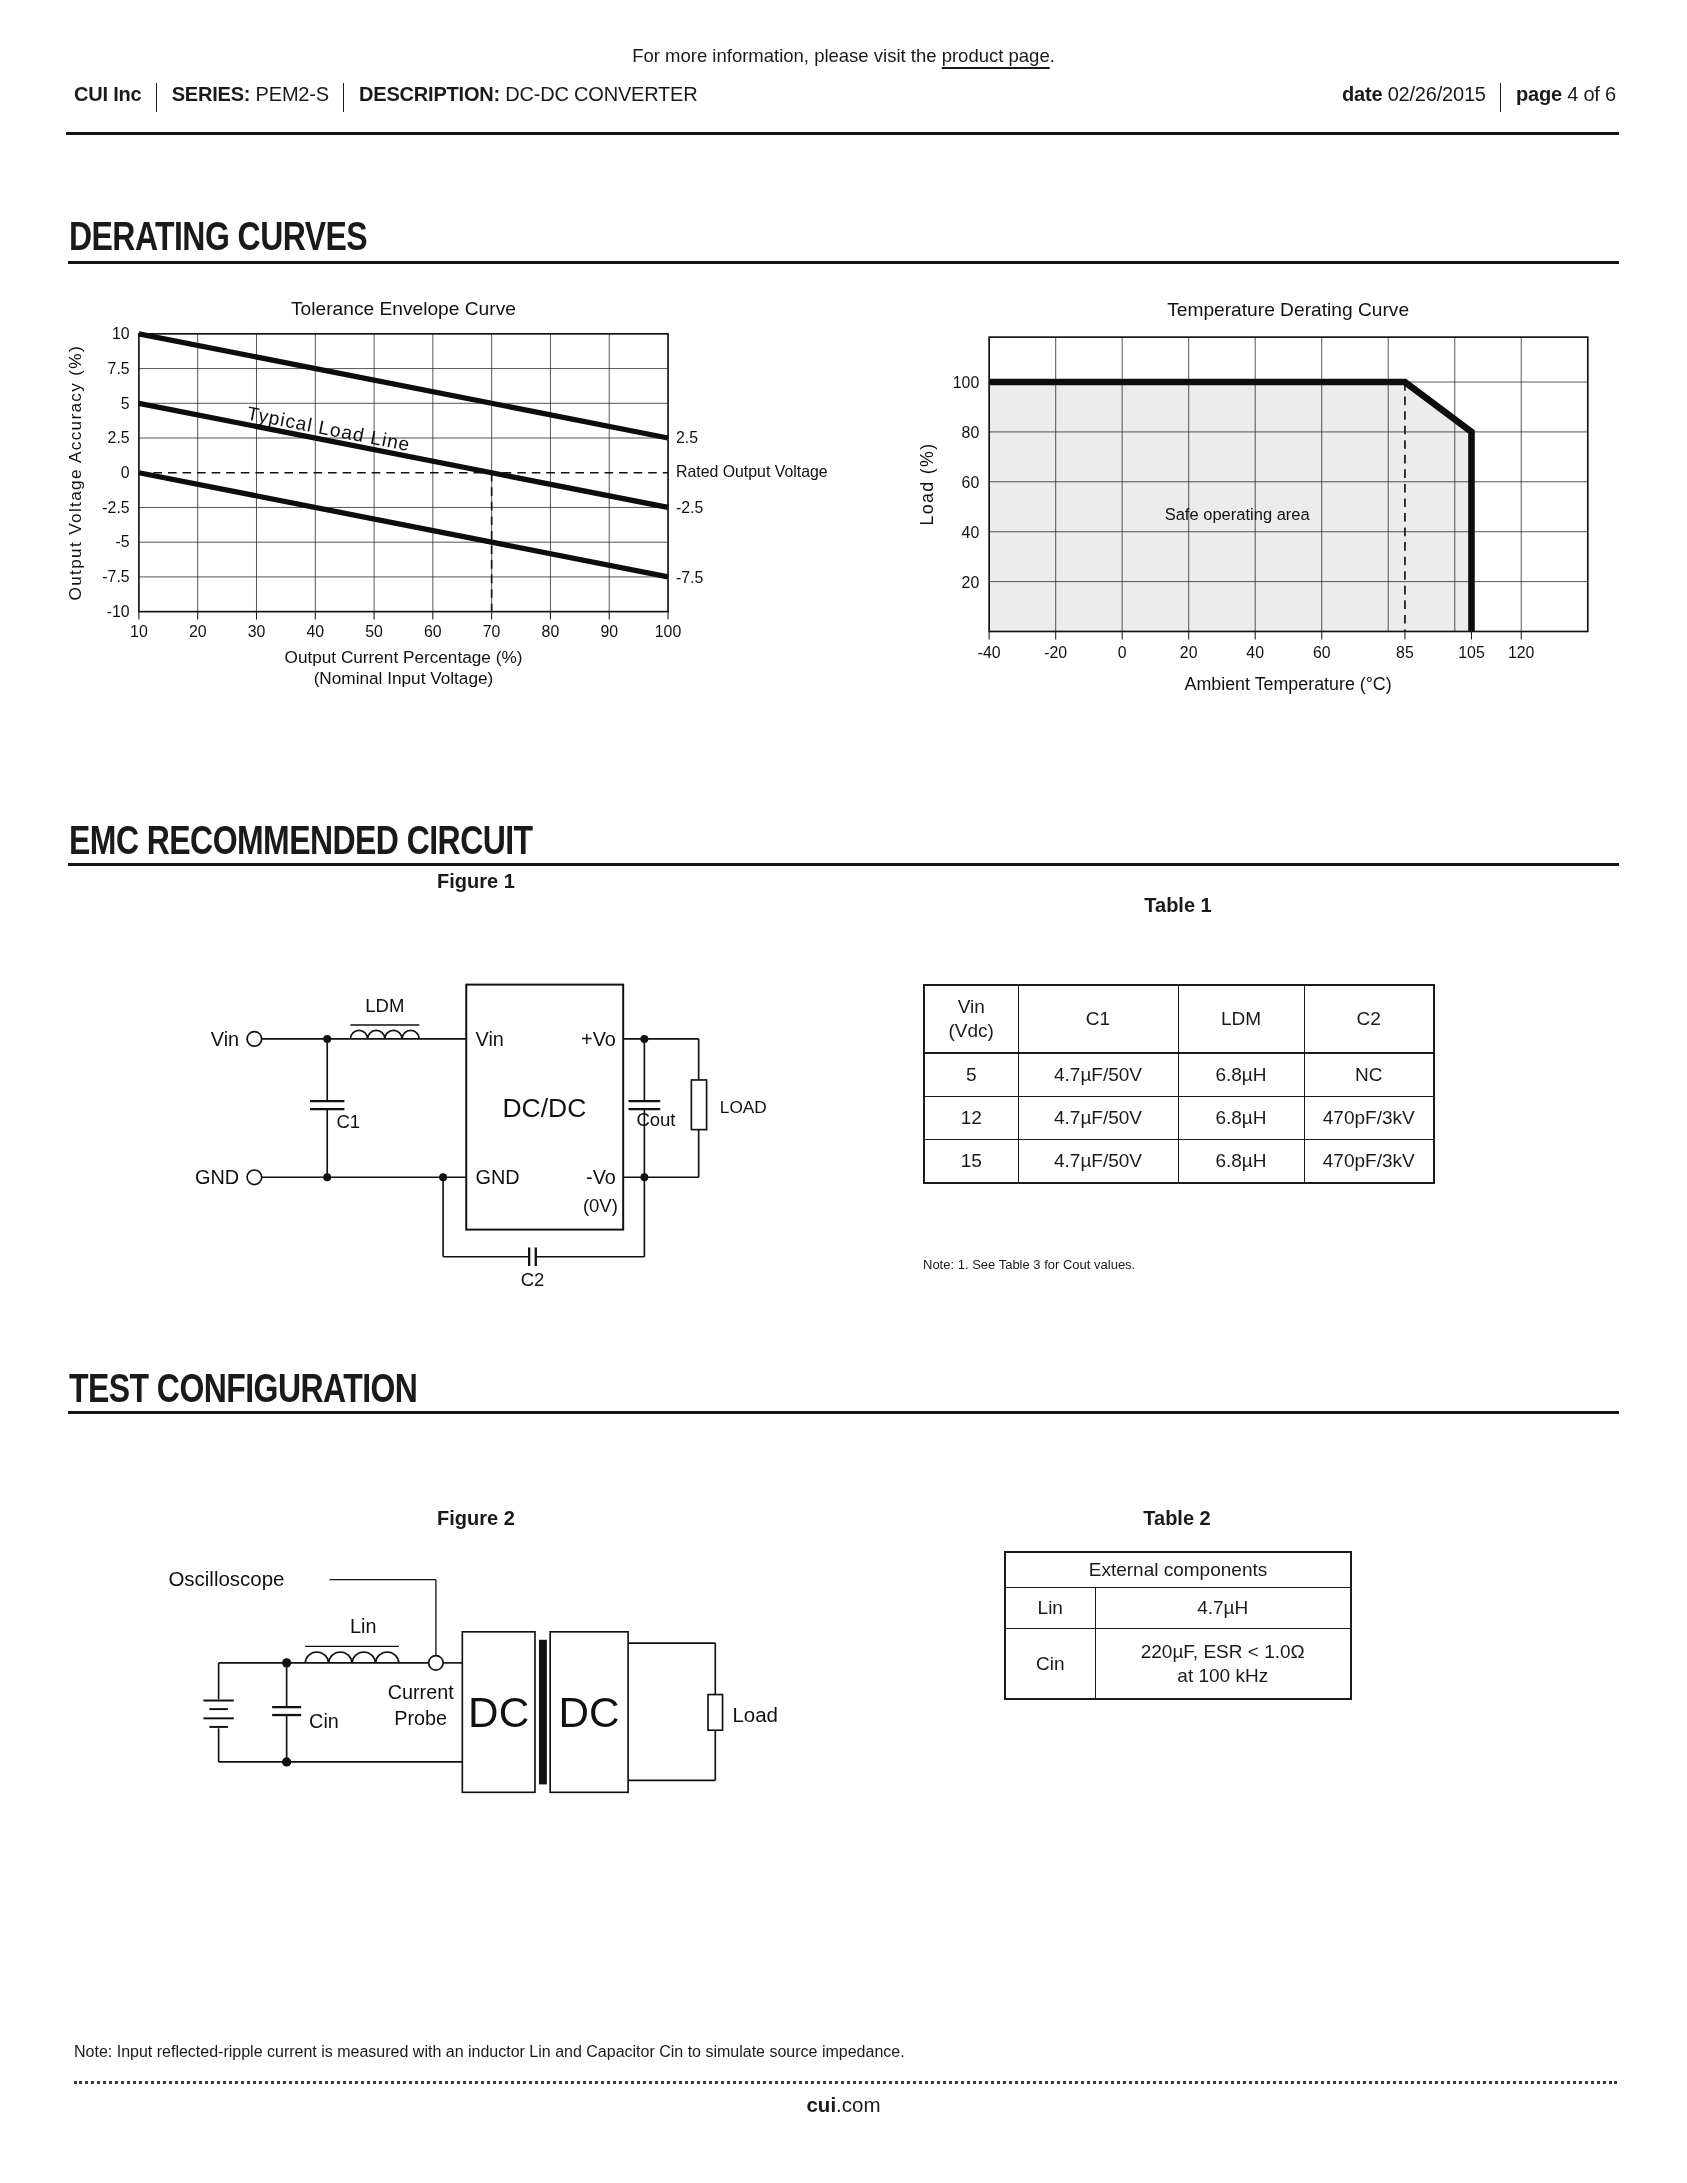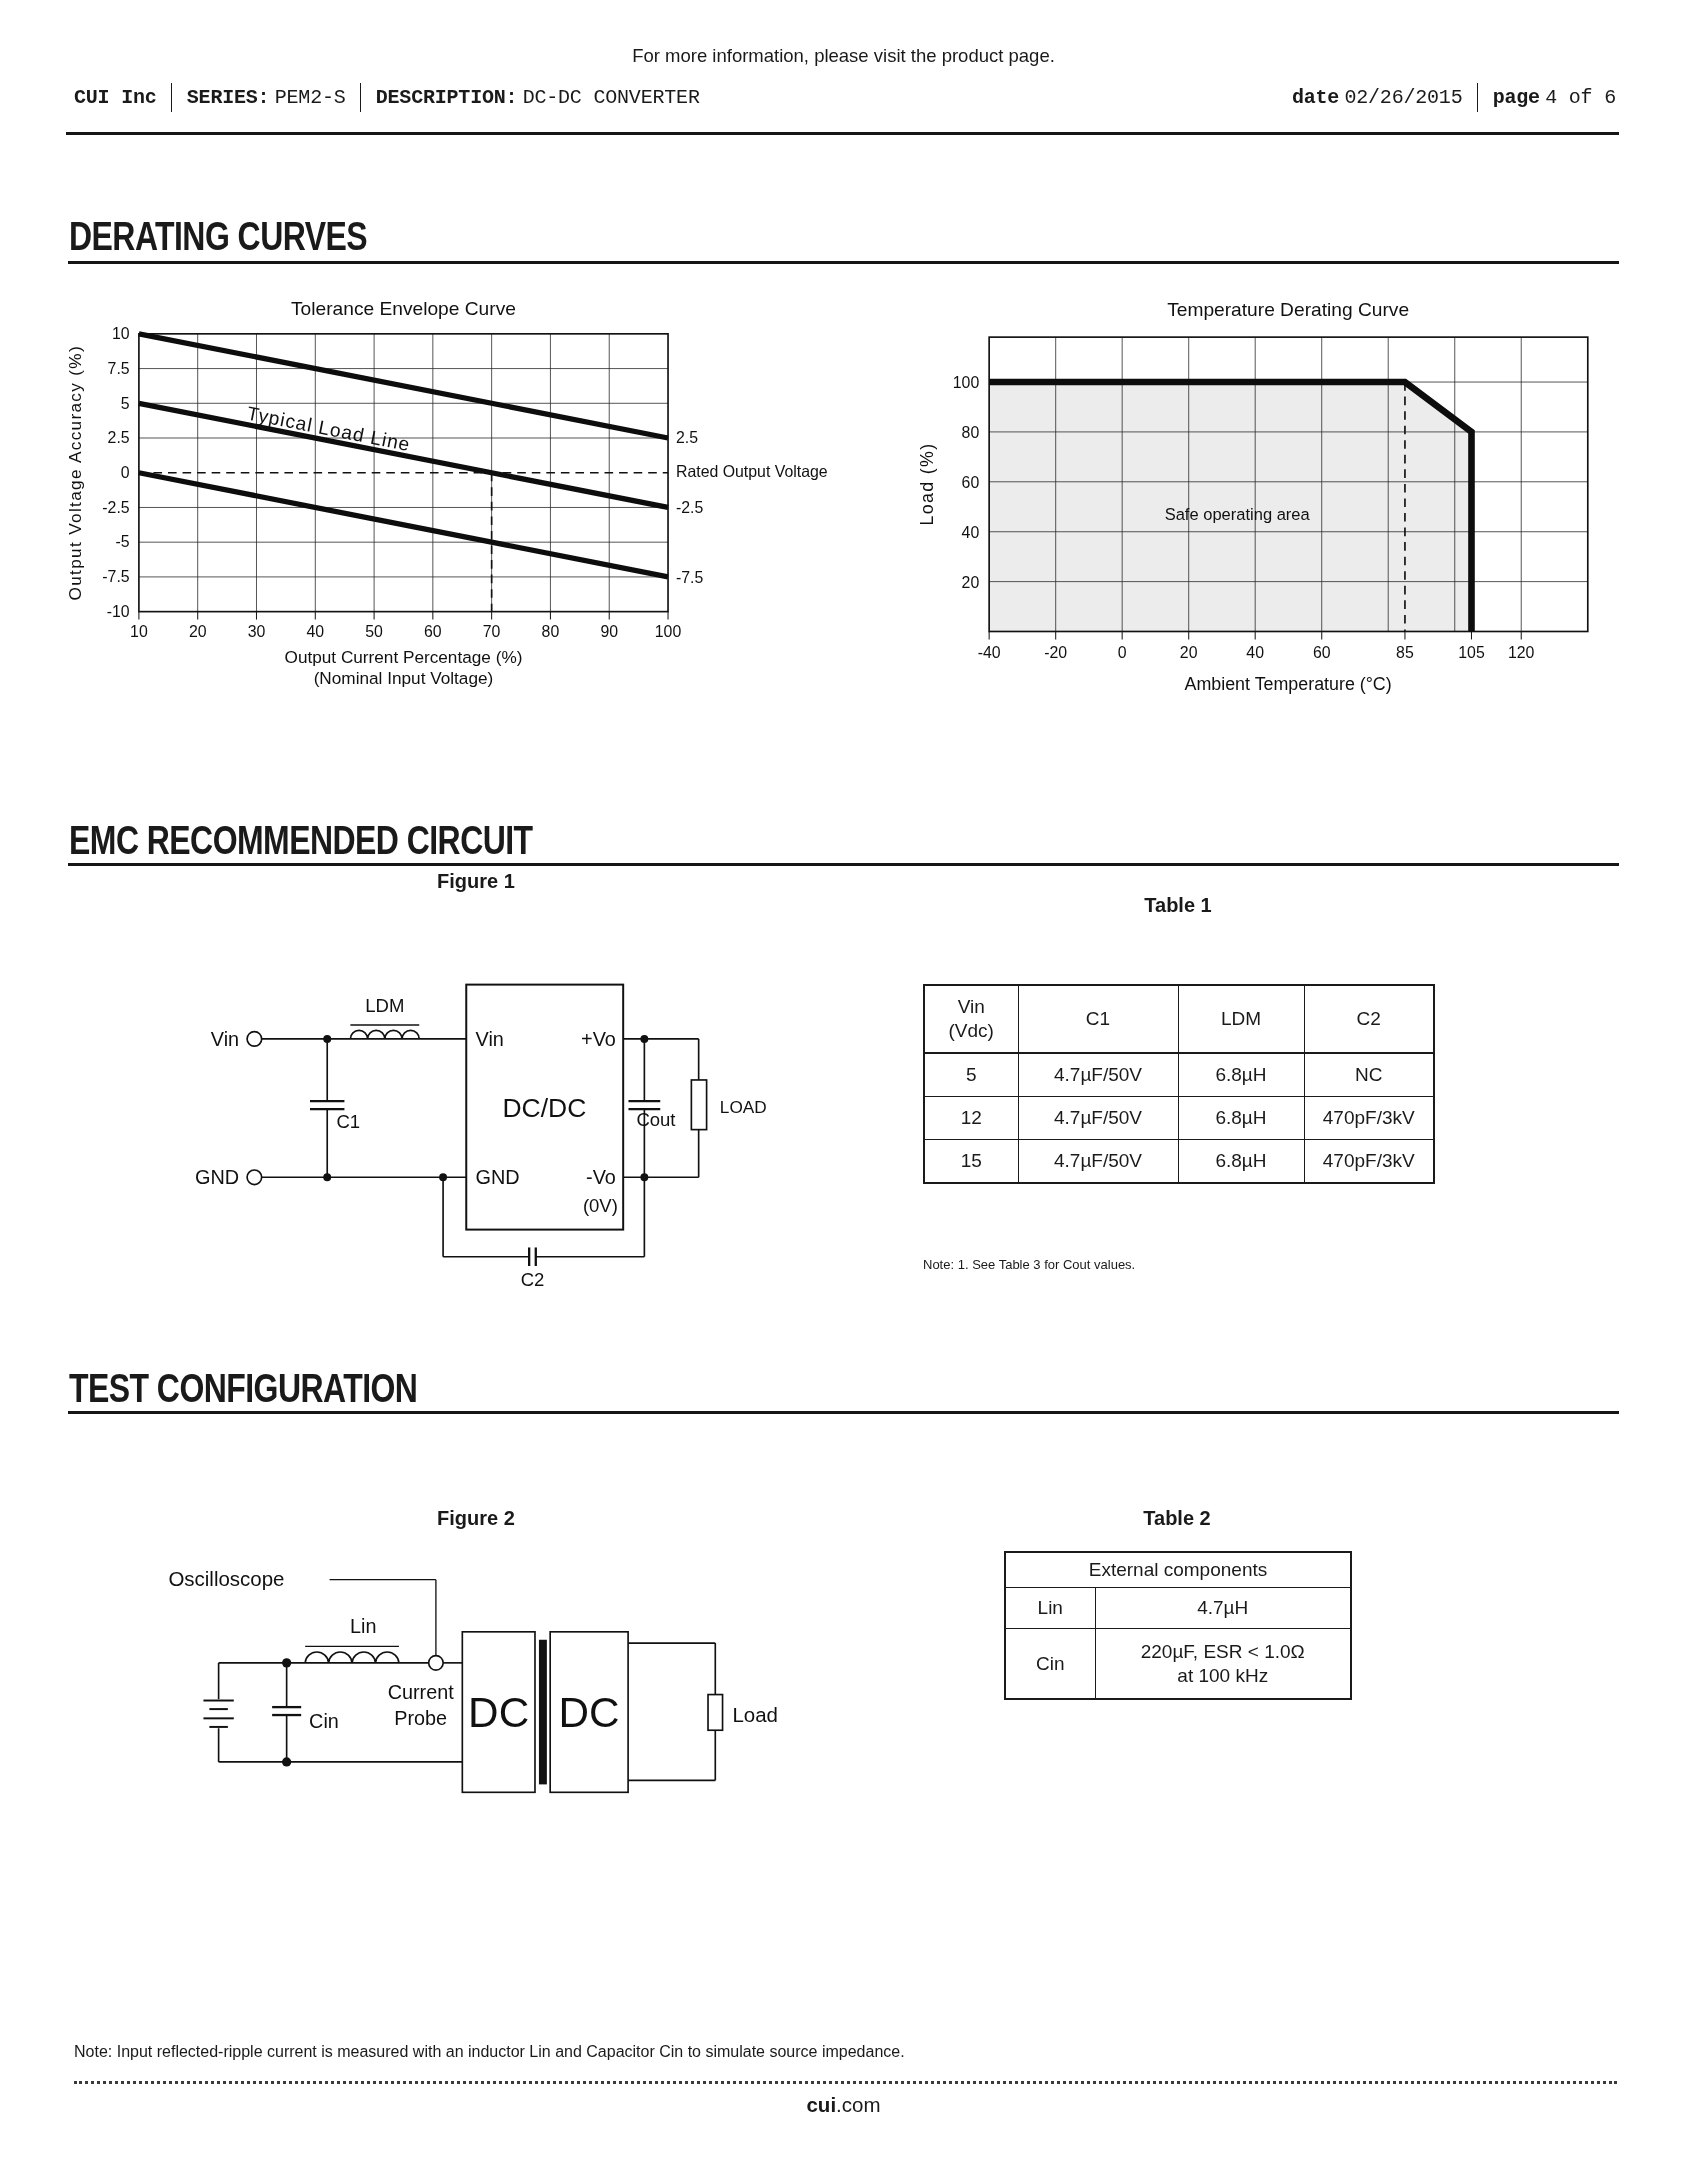--- a/index.html
+++ b/index.html
@@ -2,25 +2,25 @@
 <html style="font-size:10.6px"><head>
 <meta charset="utf-8">
 <style>
   html,body{margin:0;padding:0;background:#777;}
   #page{position:relative;width:1687px;height:2183px;background:#ffffff;
         font-family:"Liberation Sans",sans-serif;color:#1a1a1a;overflow:hidden;}
   .abs{position:absolute;}
   .bold{font-weight:bold;}
   
   #info{top:45px;left:0;width:100%;text-align:center;font-size:18.5px;}
-  #info .link{text-decoration-thickness:2px;text-underline-offset:4.6px;cursor:pointer;}
+  #info .link{text-decoration:underline;text-decoration-thickness:2px;text-underline-offset:4.6px;cursor:pointer;}
   
   #hdr{top:83px;left:74px;width:1542px;display:flex;justify-content:space-between;align-items:center;
        font-size:20px;letter-spacing:-0.2px;white-space:nowrap;}
-  .hgroup{display:flex;align-items:center;font-family:Liberation Mono, monospace;}
+  .hgroup{display:flex;}
   .sep{height:29px;border-left:1.3px solid #1a1a1a;margin:0 14.6px;}
   .kv b{margin-right:5.3px;}
   #hdr-rule{top:132px;left:66px;width:1553px;height:3.3px;background:#161616;}
   
   .section-title{font-weight:bold;font-size:40px;letter-spacing:-0.7px;transform:scaleX(0.8);
                  transform-origin:0 50%;white-space:nowrap;}
   .section-rule{height:2.6px;background:#161616;left:68px;width:1551px;}
   #t-derating{left:69px;top:214px;} #r-derating{top:261px;}
   #t-emc{left:69px;top:818px;}    #r-emc{top:863px;}
   #t-test{left:69px;top:1366px;}   #r-test{top:1411px;}

